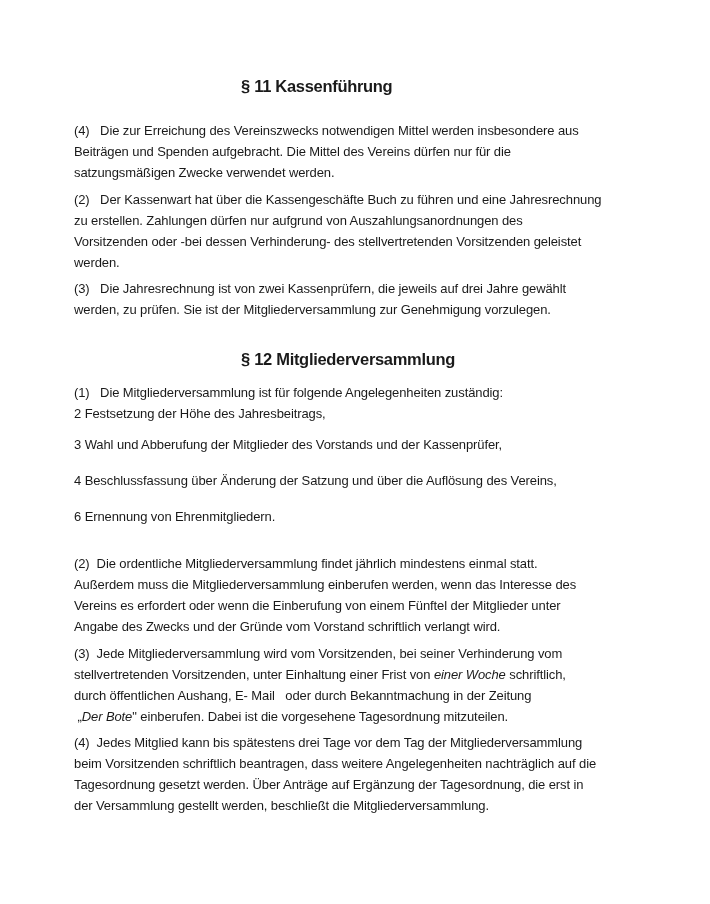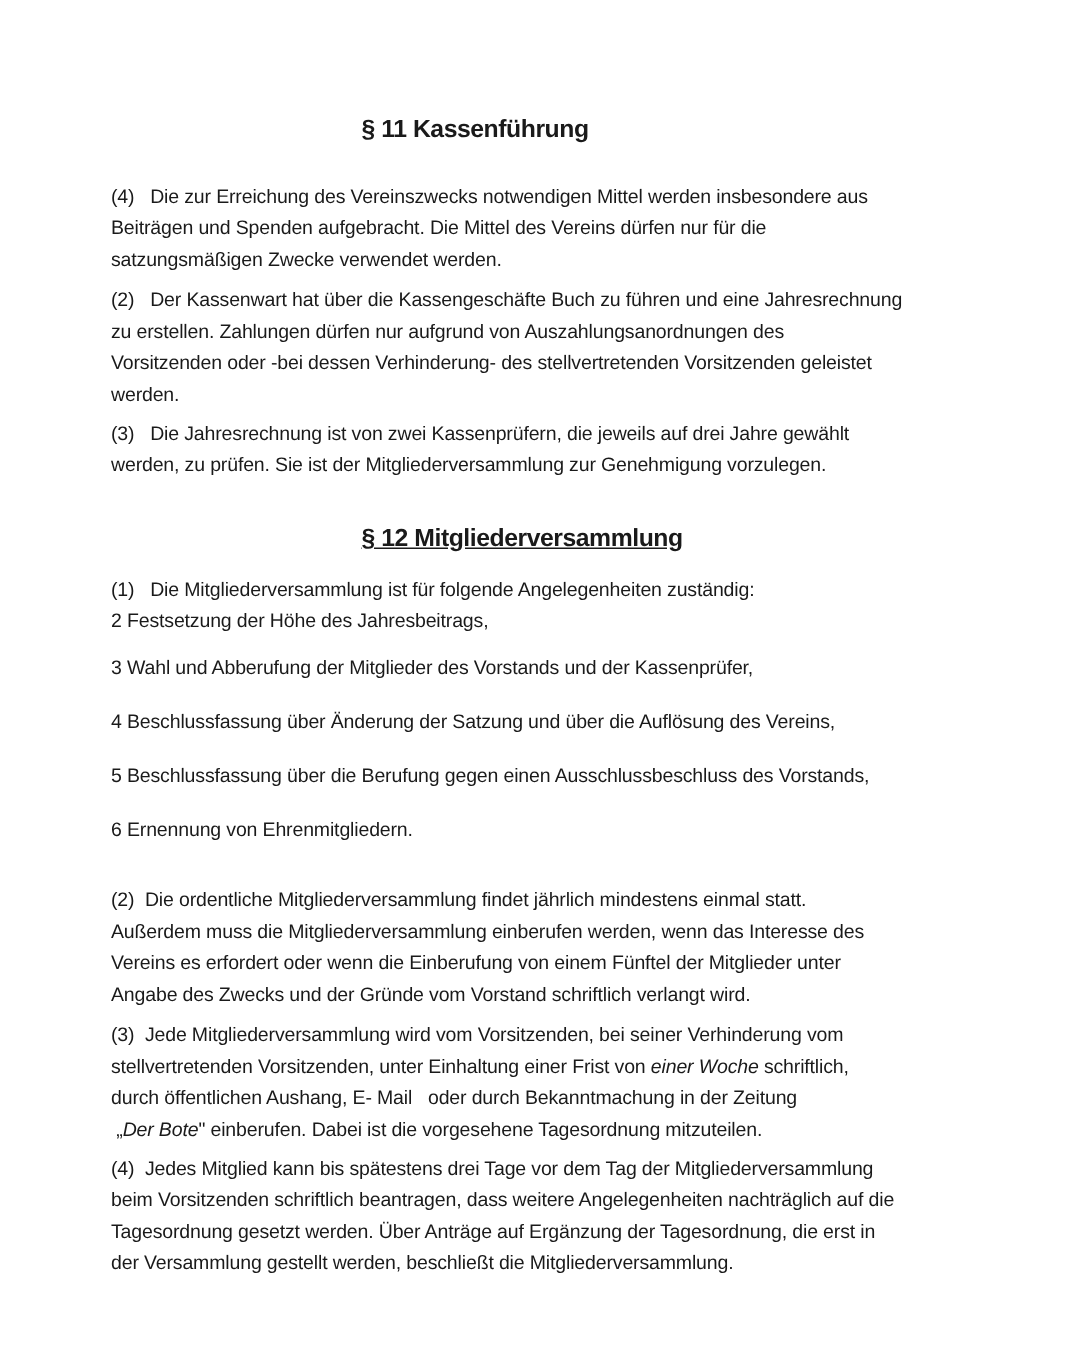--- a/index.html
+++ b/index.html
@@ -24,21 +24,21 @@
     right: 20px;
   }
   .heading {
     font-size: 16.5px;
     line-height: 22px;
     font-weight: bold;
     letter-spacing: -0.3px;
     margin: 0 0 23px 167px;
     white-space: pre-wrap;
   }
-  .heading.h2 { margin-bottom: 12px; text-decoration: underline; }
+  .heading.h2 { margin-bottom: 12px; }
   .para {
     font-size: 13px;
     line-height: 21px;
     letter-spacing: -0.1px;
     margin: 0;
     white-space: pre-wrap;
   }
   .para i { }
   .p1  { margin-bottom: 6px; }
   .p2  { margin-bottom: 5px; }
@@ -89,21 +89,20 @@
 
     <p class="para intro">(1)   Die Mitgliederversammlung ist für folgende Angelegenheiten zuständig:</p>
 
 
     <p class="para item item-2">2 Festsetzung der Höhe des Jahresbeitrags,</p>
 
     <p class="para item item-3">3 Wahl und Abberufung der Mitglieder des Vorstands und der Kassenprüfer,</p>
 
     <p class="para item item-4">4 Beschlussfassung über Änderung der Satzung und über die Auflösung des Vereins,</p>
 
-    <p class="para item item-5">5 Beschlussfassung über die Berufung gegen einen Ausschlussbeschluss des Vorstands,</p>
 
     <p class="para item item-6">6 Ernennung von Ehrenmitgliedern.</p>
 
     <p class="para p2b">(2)  Die ordentliche Mitgliederversammlung findet jährlich mindestens einmal statt.
 Außerdem muss die Mitgliederversammlung einberufen werden, wenn das Interesse des
 Vereins es erfordert oder wenn die Einberufung von einem Fünftel der Mitglieder unter
 Angabe des Zwecks und der Gründe vom Vorstand schriftlich verlangt wird.</p>
 
     <p class="para p3b"><span>(3)  Jede Mitgliederversammlung wird vom Vorsitzenden, bei seiner Verhinderung vom
 stellvertretenden Vorsitzenden, unter Einhaltung einer Frist von </span><i>einer Woche</i><span> schriftlich,

